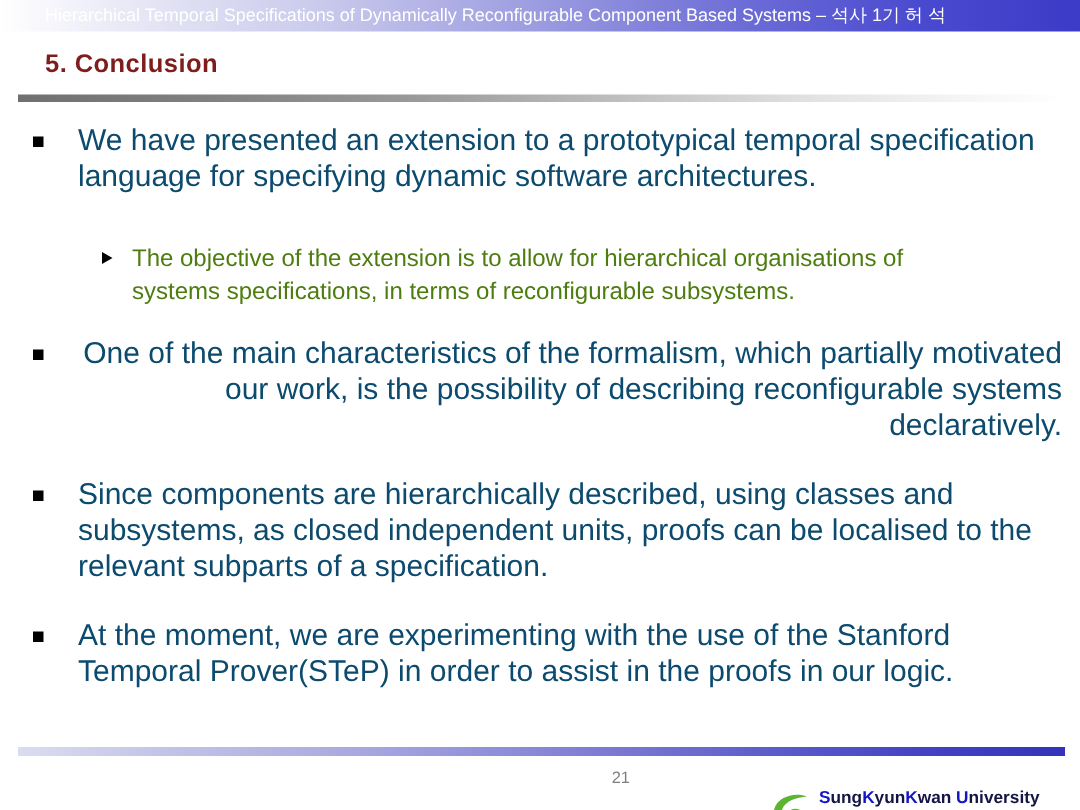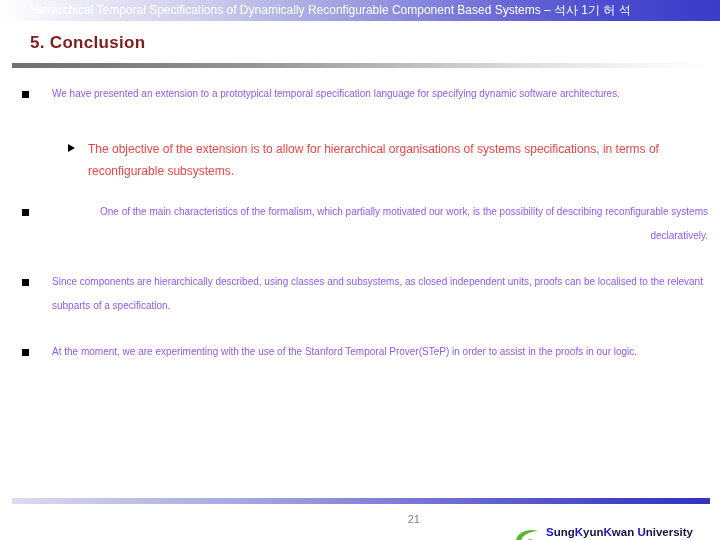--- a/index.html
+++ b/index.html
@@ -87,46 +87,46 @@
   }
   .bullet-marker {
     position: absolute;
     left: 22px;
     top: 9px;
     width: 7px;
     height: 7px;
     background: #000000;
   }
   .bullet-text {
-    font-size: 10px;
+    font-size: 20px;
     line-height: 24px;
-    color: #8b5cf6;
+    color: #0c4a6e;
   }
 
   .subbullet {
     position: relative;
     padding-left: 88px;
     padding-right: 60px;
     margin-top: 10px;
     margin-bottom: 12px;
   }
   .subbullet-marker {
     position: absolute;
     left: 68px;
     top: 6px;
     width: 0;
     height: 0;
     border-top: 4px solid transparent;
     border-bottom: 4px solid transparent;
     border-left: 7px solid #000000;
   }
   .subbullet-text {
-    font-size: 12px;
+    font-size: 16px;
     line-height: 22px;
-    color: #ef4444;
+    color: #4d7c0f;
     margin-top: 32px;
   }
 
   .b1 { margin-top: 4px; }
   .b2 { margin-top: 18px; text-align: right; }
   .b3 { margin-top: 22px; }
   .b4 { margin-top: 22px; }
 
   
   .footer-rule {

